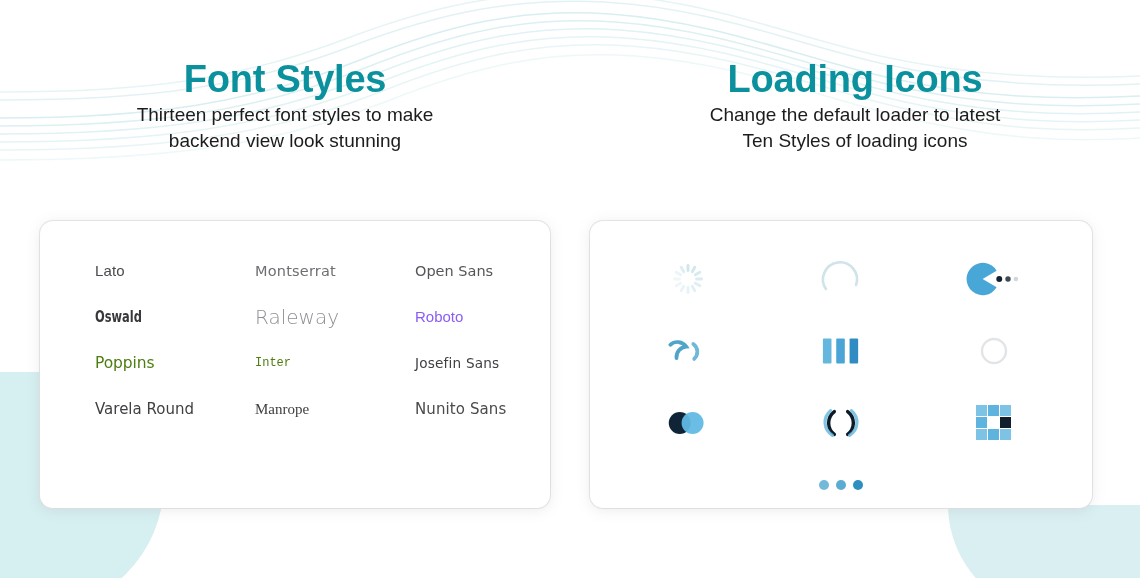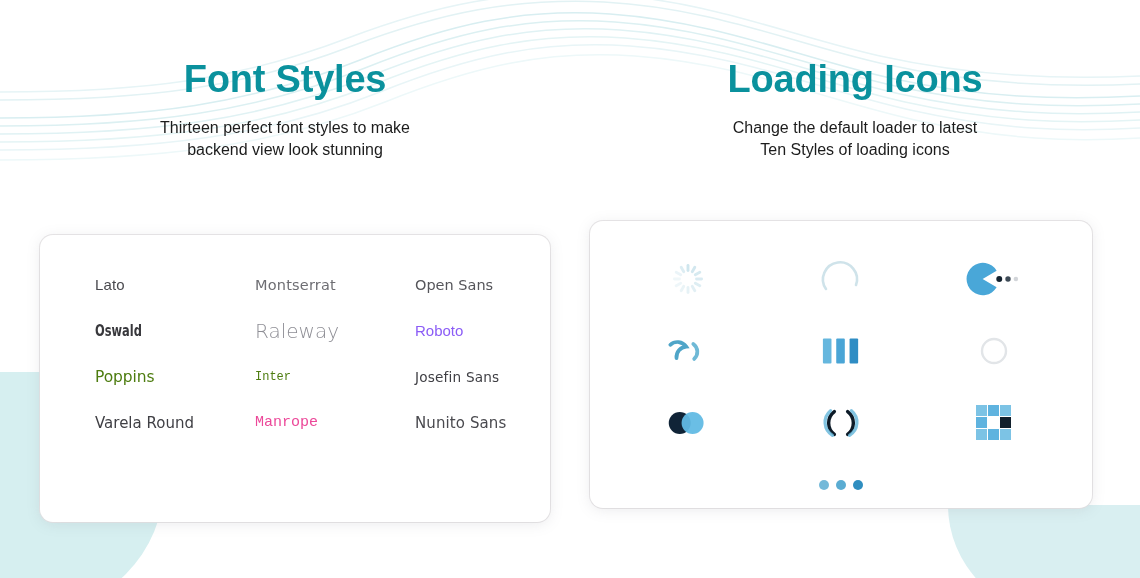--- a/index.html
+++ b/index.html
@@ -63,37 +63,36 @@
   .panel-title {
     text-align: center;
     font-size: 38px;
     font-weight: bold;
     color: #0a919d;
     letter-spacing: -0.2px;
     line-height: 1.15;
   }
   .panel-subtitle {
     text-align: center;
-    font-size: 16px;
+    font-size: 19px;
     color: #1c1c1c;
     line-height: 1.38;
-    margin-top: 15px;
     font-weight: 400;
   }
 
   .card {
     background: #ffffff;
     border-radius: 13px;
     box-shadow: 0 2px 14px rgba(130,130,140,0.16),
                 0 0 0 1px rgba(232,230,231,0.9);
     position: absolute;
   }
   #font-card {
     left: 40px;
-    top: 235px;
+    top: 221px;
     width: 510px;
     height: 287px;
   }
   #loader-card {
     left: 20px;
     top: 221px;
     width: 502px;
     height: 287px;
   }
 
@@ -117,21 +116,21 @@
   .f-oswald      { font-family: "Liberation Sans Narrow", "DejaVu Sans Condensed", "Liberation Sans", sans-serif;
                    font-weight: 700; font-size: 15.5px; transform: scaleX(.82); transform-origin:left center; color:#38383c;}
   .f-raleway     { font-family: "DejaVu Sans", sans-serif; font-size: 20px; color: #8e8e95; font-weight: 300;}
   .f-roboto      { font-family: "Liberation Sans", sans-serif; font-size: 15px; color:#8b5cf6;}
   .f-poppins     { font-family: "DejaVu Sans", sans-serif; font-size: 15.5px; color:#4d7c0f; letter-spacing:-.1px;}
   .f-rubik       { font-family: "Liberation Sans", sans-serif; font-weight: 700; font-size: 15px; color:#3c3c40;}
   .f-inter       { font-family: Liberation Mono, monospace; font-size: 12px; color:#4d7c0f;}
   .f-josefin     { font-family: "DejaVu Sans", sans-serif; font-size: 14.5px; color:#3f3f44; transform: scaleX(.94);
                    transform-origin:left center; letter-spacing:.2px;}
   .f-varela      { font-family: "DejaVu Sans", sans-serif; font-size: 15px; color:#3f3f44;}
-  .f-manrope     { font-family: Liberation Mono, monospace; font-size: 15px; color:#ec4899;}
+  .f-manrope     { font-family: Liberation Serif, serif; font-size: 15px; color:#404040;}
   .f-nunito      { font-family: "DejaVu Sans", sans-serif; font-size: 15px; color:#4a4a4f; letter-spacing:.1px;}
 
   
   .loader-grid {
     display: grid;
     grid-template-columns: repeat(3, 1fr);
     grid-template-rows: 72px 72px 72px 52px;
     padding: 22px 22px 0 22px;
     height: 100%;
   }

